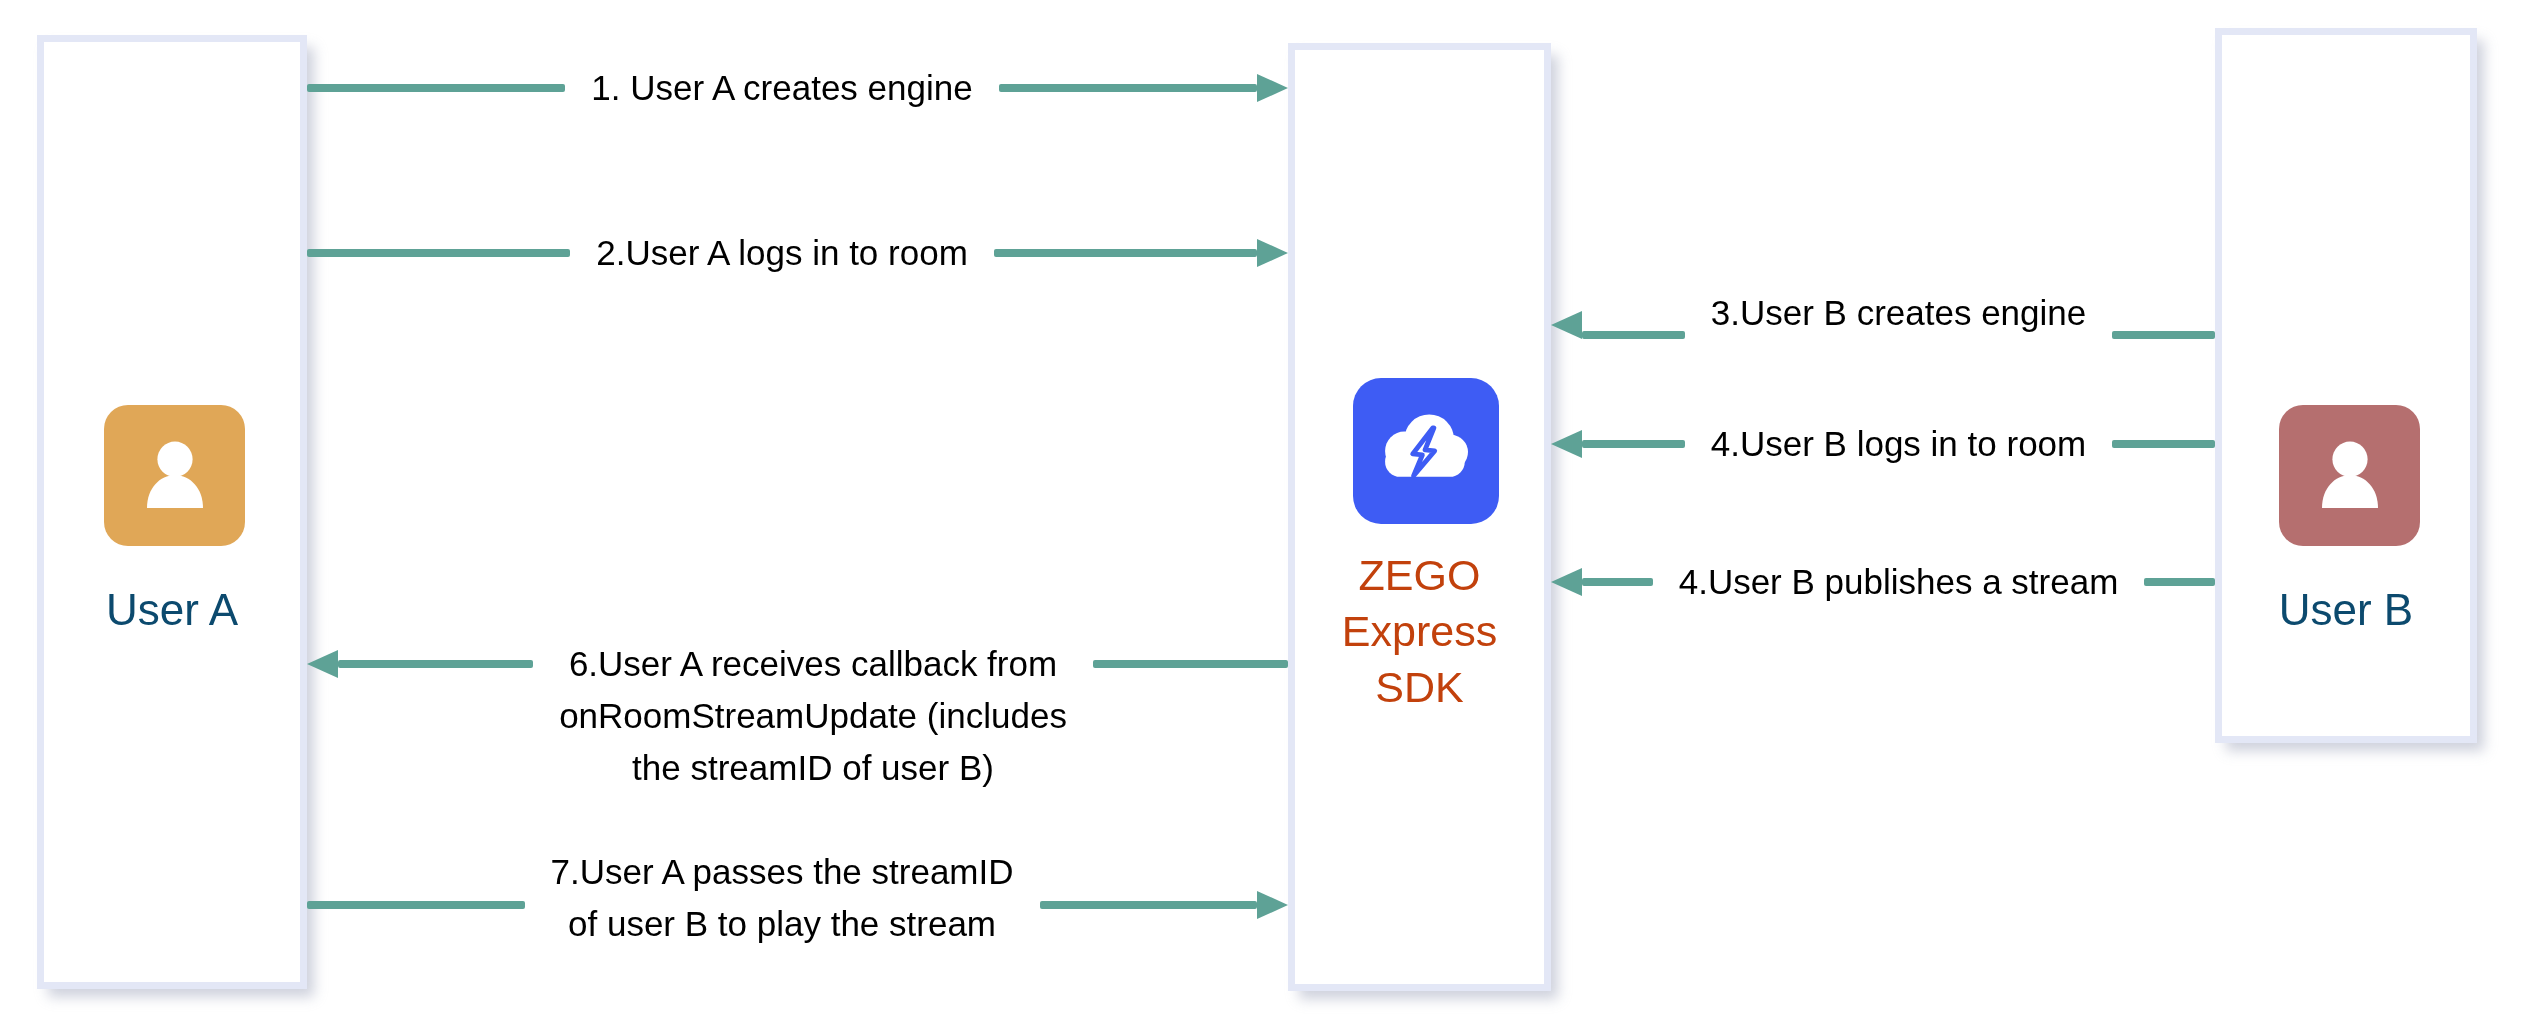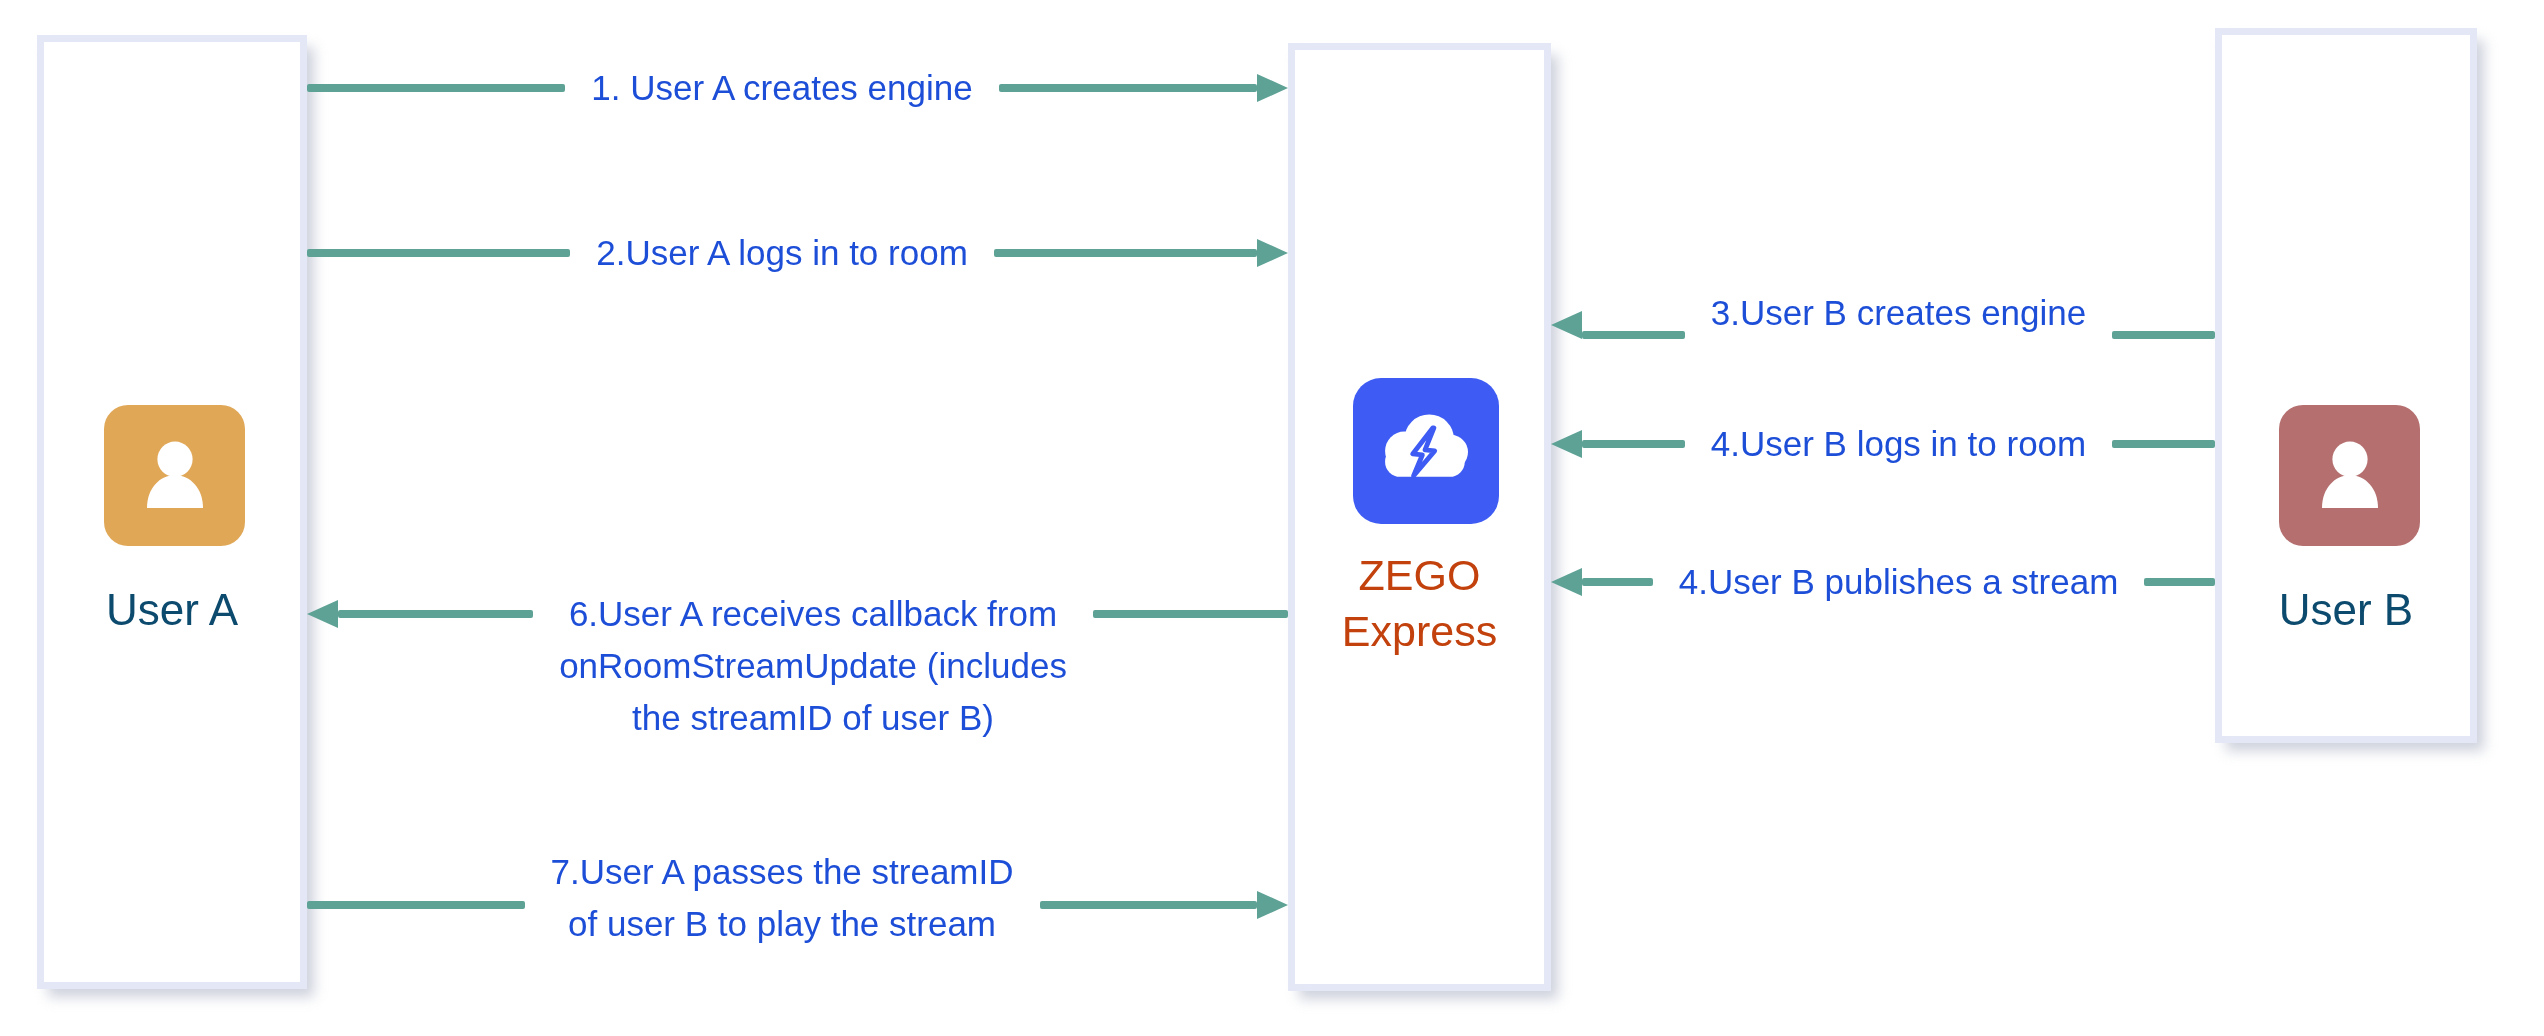--- a/index.html
+++ b/index.html
@@ -31,34 +31,34 @@
   .sdk-label{position:absolute;left:0;width:100%;top:497px;text-align:center;
              font-size:43px;line-height:56px;color:#c2410c;}
 
   
   .arrow{position:absolute;display:flex;align-items:flex-start;}
   .span-left {left:307px; width:981px;}   
   .span-right{left:1551px;width:664px;}   
 
   .arrow .seg{flex:1 1 0;height:8px;background:#5ea296;border-radius:2px;
               margin-top:calc(var(--ly) - 4px);min-width:20px;}
-  .arrow .lbl{flex:0 0 auto;padding:0 26px;font-size:35px;line-height:52px;color:#1d4ed8;
+  .arrow .lbl{flex:0 0 auto;padding:0 26px;font-size:35px;line-height:52px;color:#000000;
               text-align:center;}
   .arrow .lbl div{white-space:nowrap;}
   .arrow .head{flex:0 0 auto;width:0;height:0;border-top:14px solid transparent;
                border-bottom:14px solid transparent;margin-top:calc(var(--ly) - 14px);}
   .head-right{border-left:31px solid #5ea296;}
   .head-left {border-right:31px solid #5ea296;}
 
   .a1{top:62px; --ly:26px;}
   .a2{top:227px;--ly:26px;}
   .a3{top:287px;align-items:flex-end;--ly:26px;}
   .a4{top:418px;--ly:26px;}
   .a5{top:556px;--ly:26px;}
-  .a6{top:588px;--ly:26px;}
+  .a6{top:638px;--ly:26px;}
   .a7{top:825px;margin-top:21px;--ly:59px;}
 </style>
 </head>
 <body>
 
 <div class="canvas">
 
   <div class="panel panel-a">
     <div class="avatar">
       <svg viewBox="0 0 140 140">
@@ -75,20 +75,21 @@
         <rect x="14" y="36" width="74" height="28" rx="14" fill="#ffffff"></rect>
         <circle cx="32" cy="40" r="18" fill="#ffffff"></circle>
         <circle cx="55" cy="29" r="23" fill="#ffffff"></circle>
         <circle cx="75" cy="41" r="16" fill="#ffffff"></circle>
         <path d="M56 18 L40 44 h9 l-6 20 L60 39 h-9 l6 -21 z" fill="#ffffff" stroke="#3e5cf4" stroke-width="4.5" stroke-linejoin="round" transform="rotate(6 52 40)"></path>
       </svg>
     </div>
     <div class="sdk-label">
       <div>ZEGO</div>
       <div>Express</div>
+      <div>SDK</div>
     </div>
   </div>
 
   <div class="panel panel-b">
     <div class="avatar">
       <svg viewBox="0 0 140 140">
         <circle cx="70" cy="49" r="22" fill="#ffffff"></circle>
         <path d="M35 110 c0 -25 16 -41 35 -41 s35 16 35 41 z" fill="#ffffff"></path>
       </svg>
     </div>

